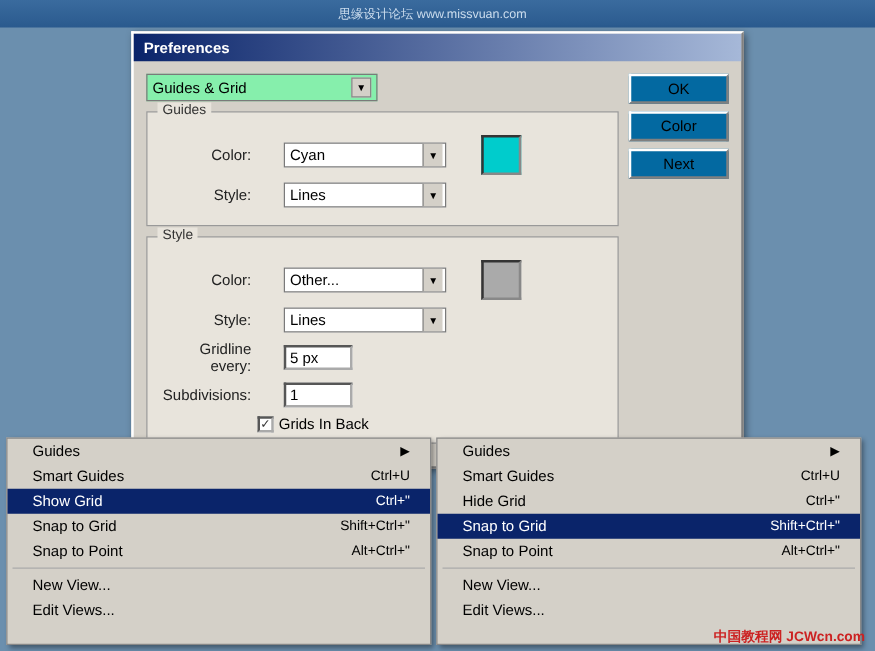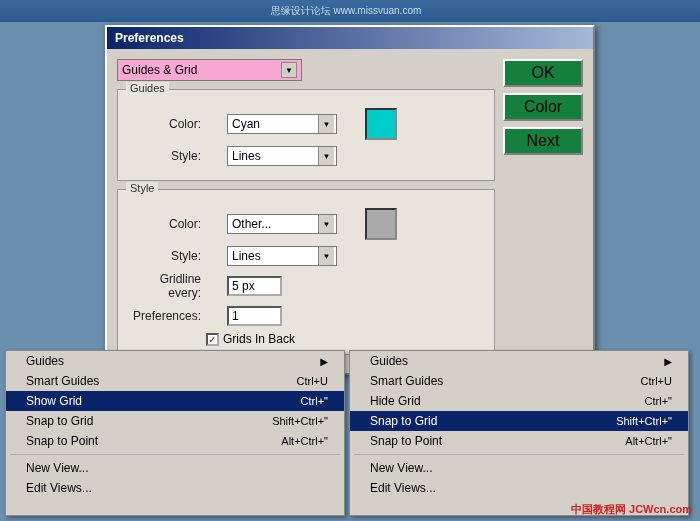--- a/index.html
+++ b/index.html
@@ -66,21 +66,21 @@
     
     .top-dropdown-row {
       display: flex;
       align-items: center;
       margin-bottom: 8px;
     }
     .top-dropdown {
       display: flex;
       align-items: center;
       border: 1px solid #7a7a7a;
-      background: #f9a8d4;
+      background: #86efac;
       padding: 2px 4px;
       width: 185px;
       justify-content: space-between;
       cursor: pointer;
     }
     .top-dropdown span { font-size: 12px; }
     .dropdown-arrow {
       width: 16px;
       height: 16px;
       background: #d4d0c8;
@@ -121,21 +121,21 @@
       text-align: right;
       margin-right: 6px;
       font-size: 12px;
       color: #222;
     }
     .select-box {
       display: flex;
       align-items: center;
       border: 1px solid #7a7a7a;
       background: white;
-      width: 110px;
+      width: 130px;
       height: 20px;
       padding: 0 2px;
       justify-content: space-between;
     }
     .select-box span { font-size: 12px; flex: 1; padding-left: 2px; }
     .select-arrow {
       width: 16px;
       height: 100%;
       background: #d4d0c8;
       border-left: 1px solid #888;
@@ -175,27 +175,27 @@
       display: flex;
       align-items: center;
       justify-content: center;
       font-size: 10px;
       color: #333;
       cursor: pointer;
     }
 
     
     .win-button {
-      background: #15803d;
+      background: #0369a1;
       border-top: 2px solid #ffffff;
       border-left: 2px solid #ffffff;
       border-bottom: 2px solid #808080;
       border-right: 2px solid #808080;
       padding: 3px 8px;
-      font-size: 16px;
+      font-size: 12px;
       cursor: pointer;
       min-width: 72px;
       text-align: center;
     }
 
     
     .context-menus-area {
       position: absolute;
       bottom: 5px;
       left: 5px;
@@ -294,21 +294,21 @@
           <div class="select-box">
             <span>Lines</span>
             <div class="select-arrow">▼</div>
           </div>
         </div>
         <div class="form-row">
           <span class="form-label">Gridline every:</span>
           <input class="text-input" type="text" value="5 px" style="">
         </div>
         <div class="form-row">
-          <span class="form-label">Preferences:</span>
+          <span class="form-label">Subdivisions:</span>
           <input class="text-input" type="text" value="1" style="">
         </div>
         <div class="checkbox-row">
           <div class="checkbox">✓</div>
           <span>Grids In Back</span>
         </div>
       </div>
     </div>
 
     <div class="dialog-right">

